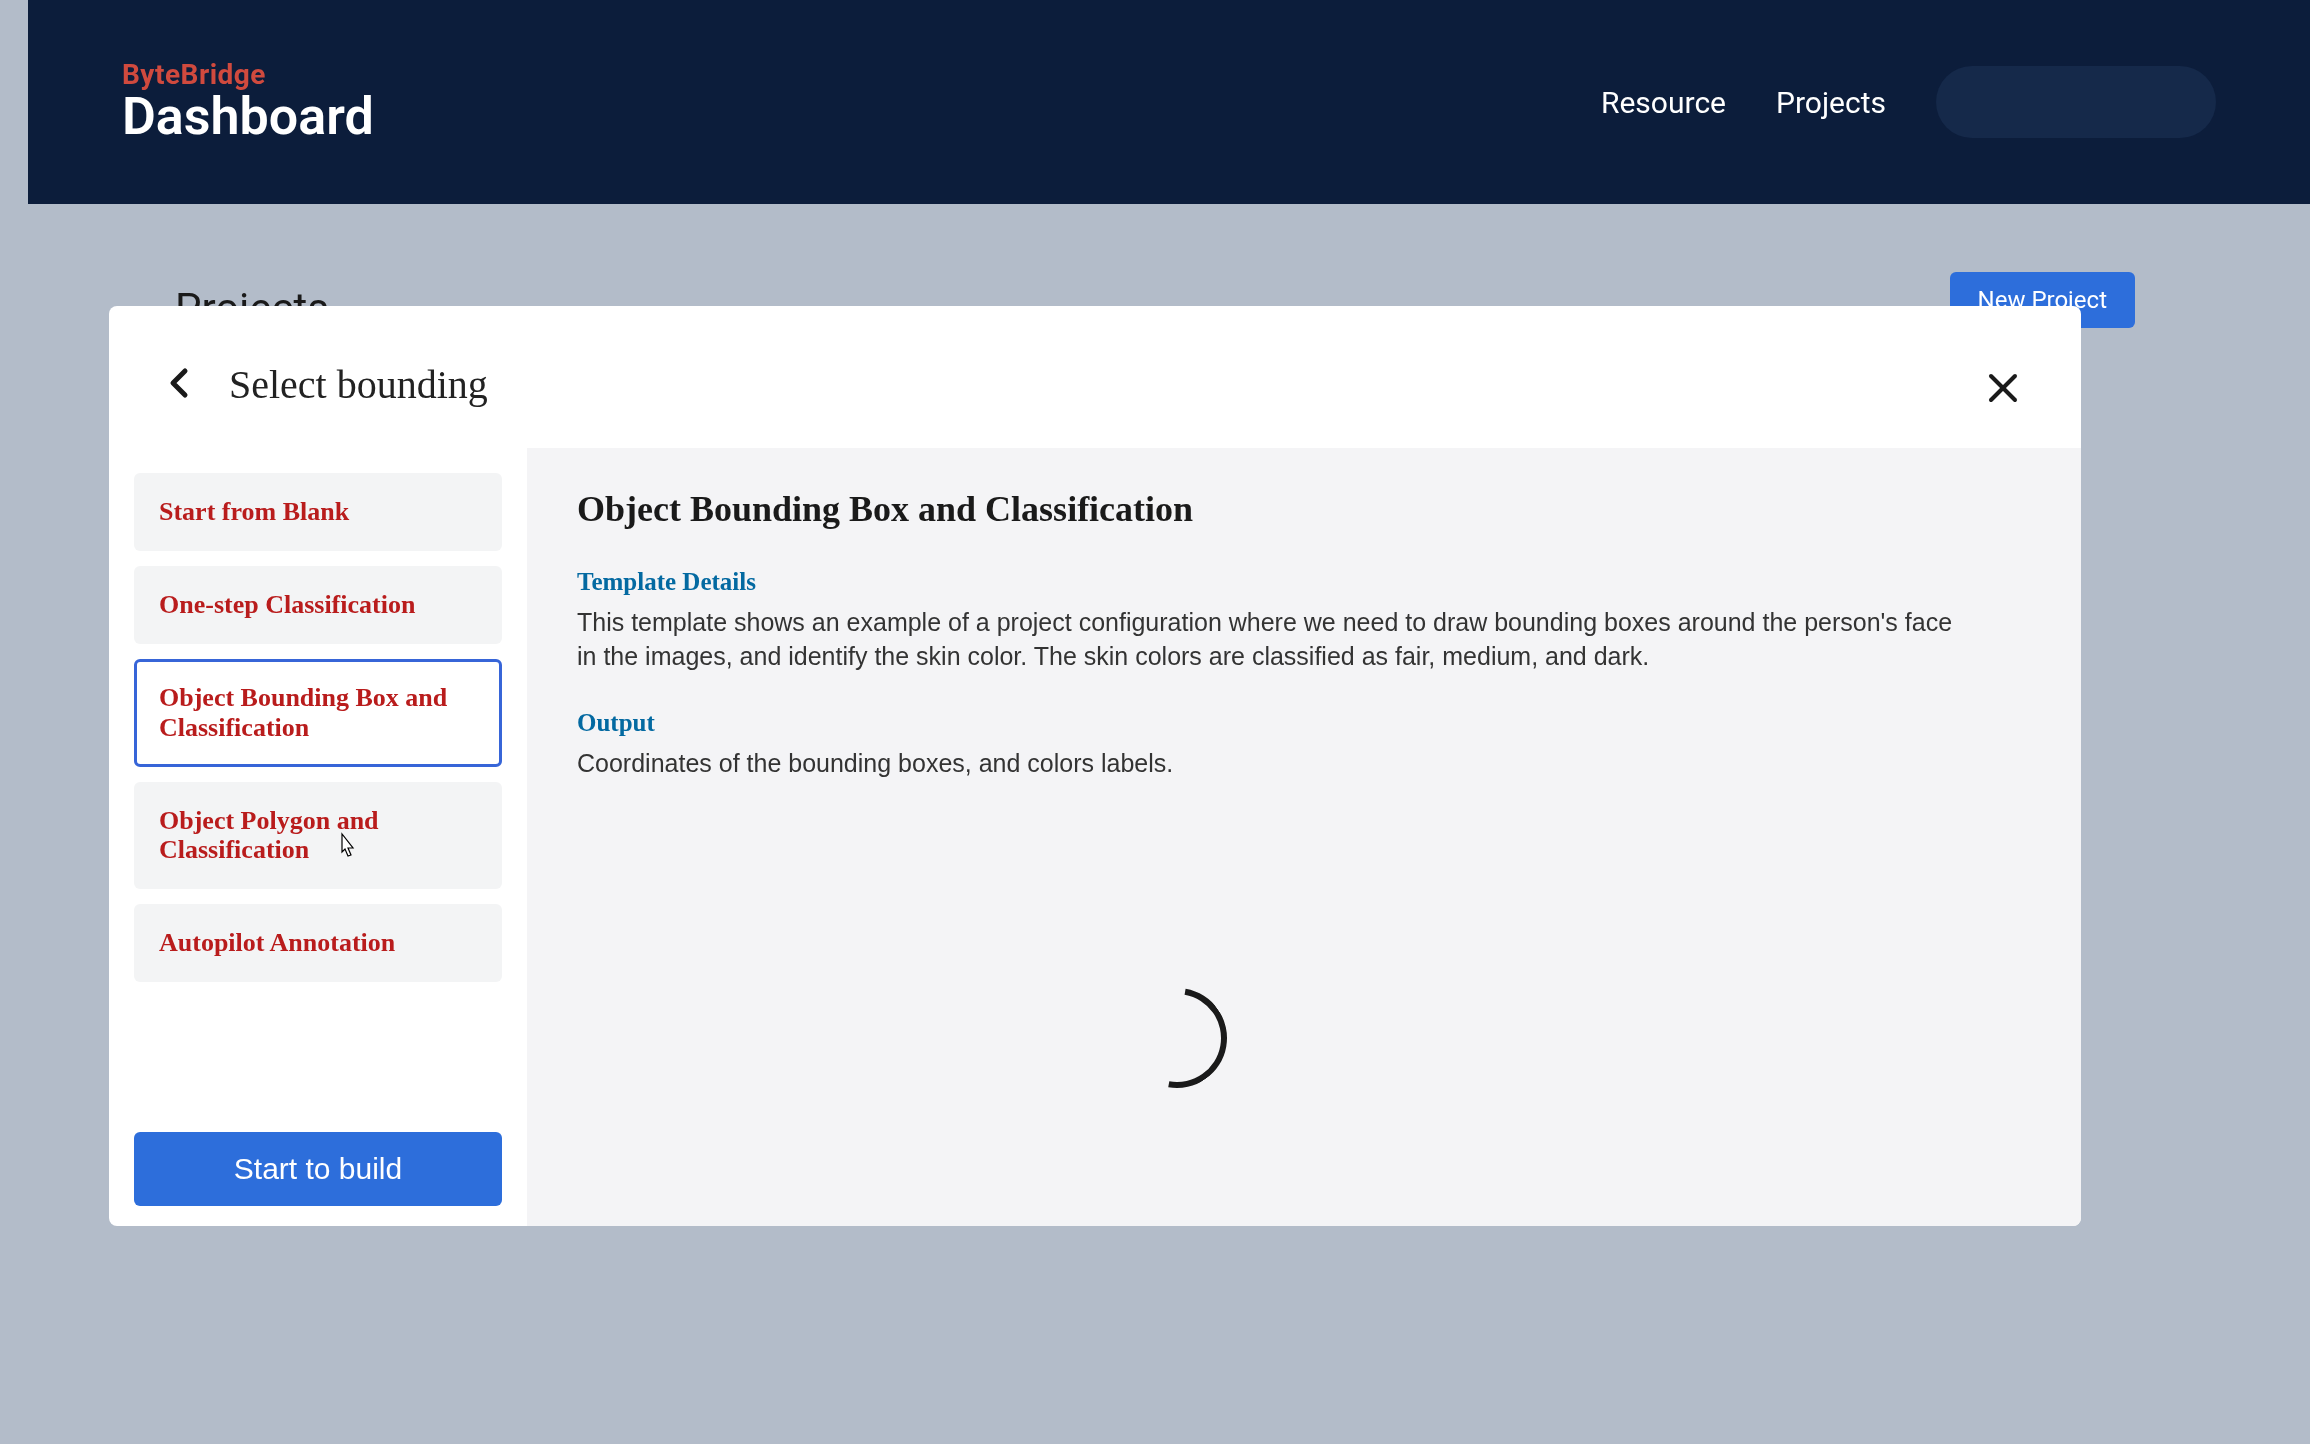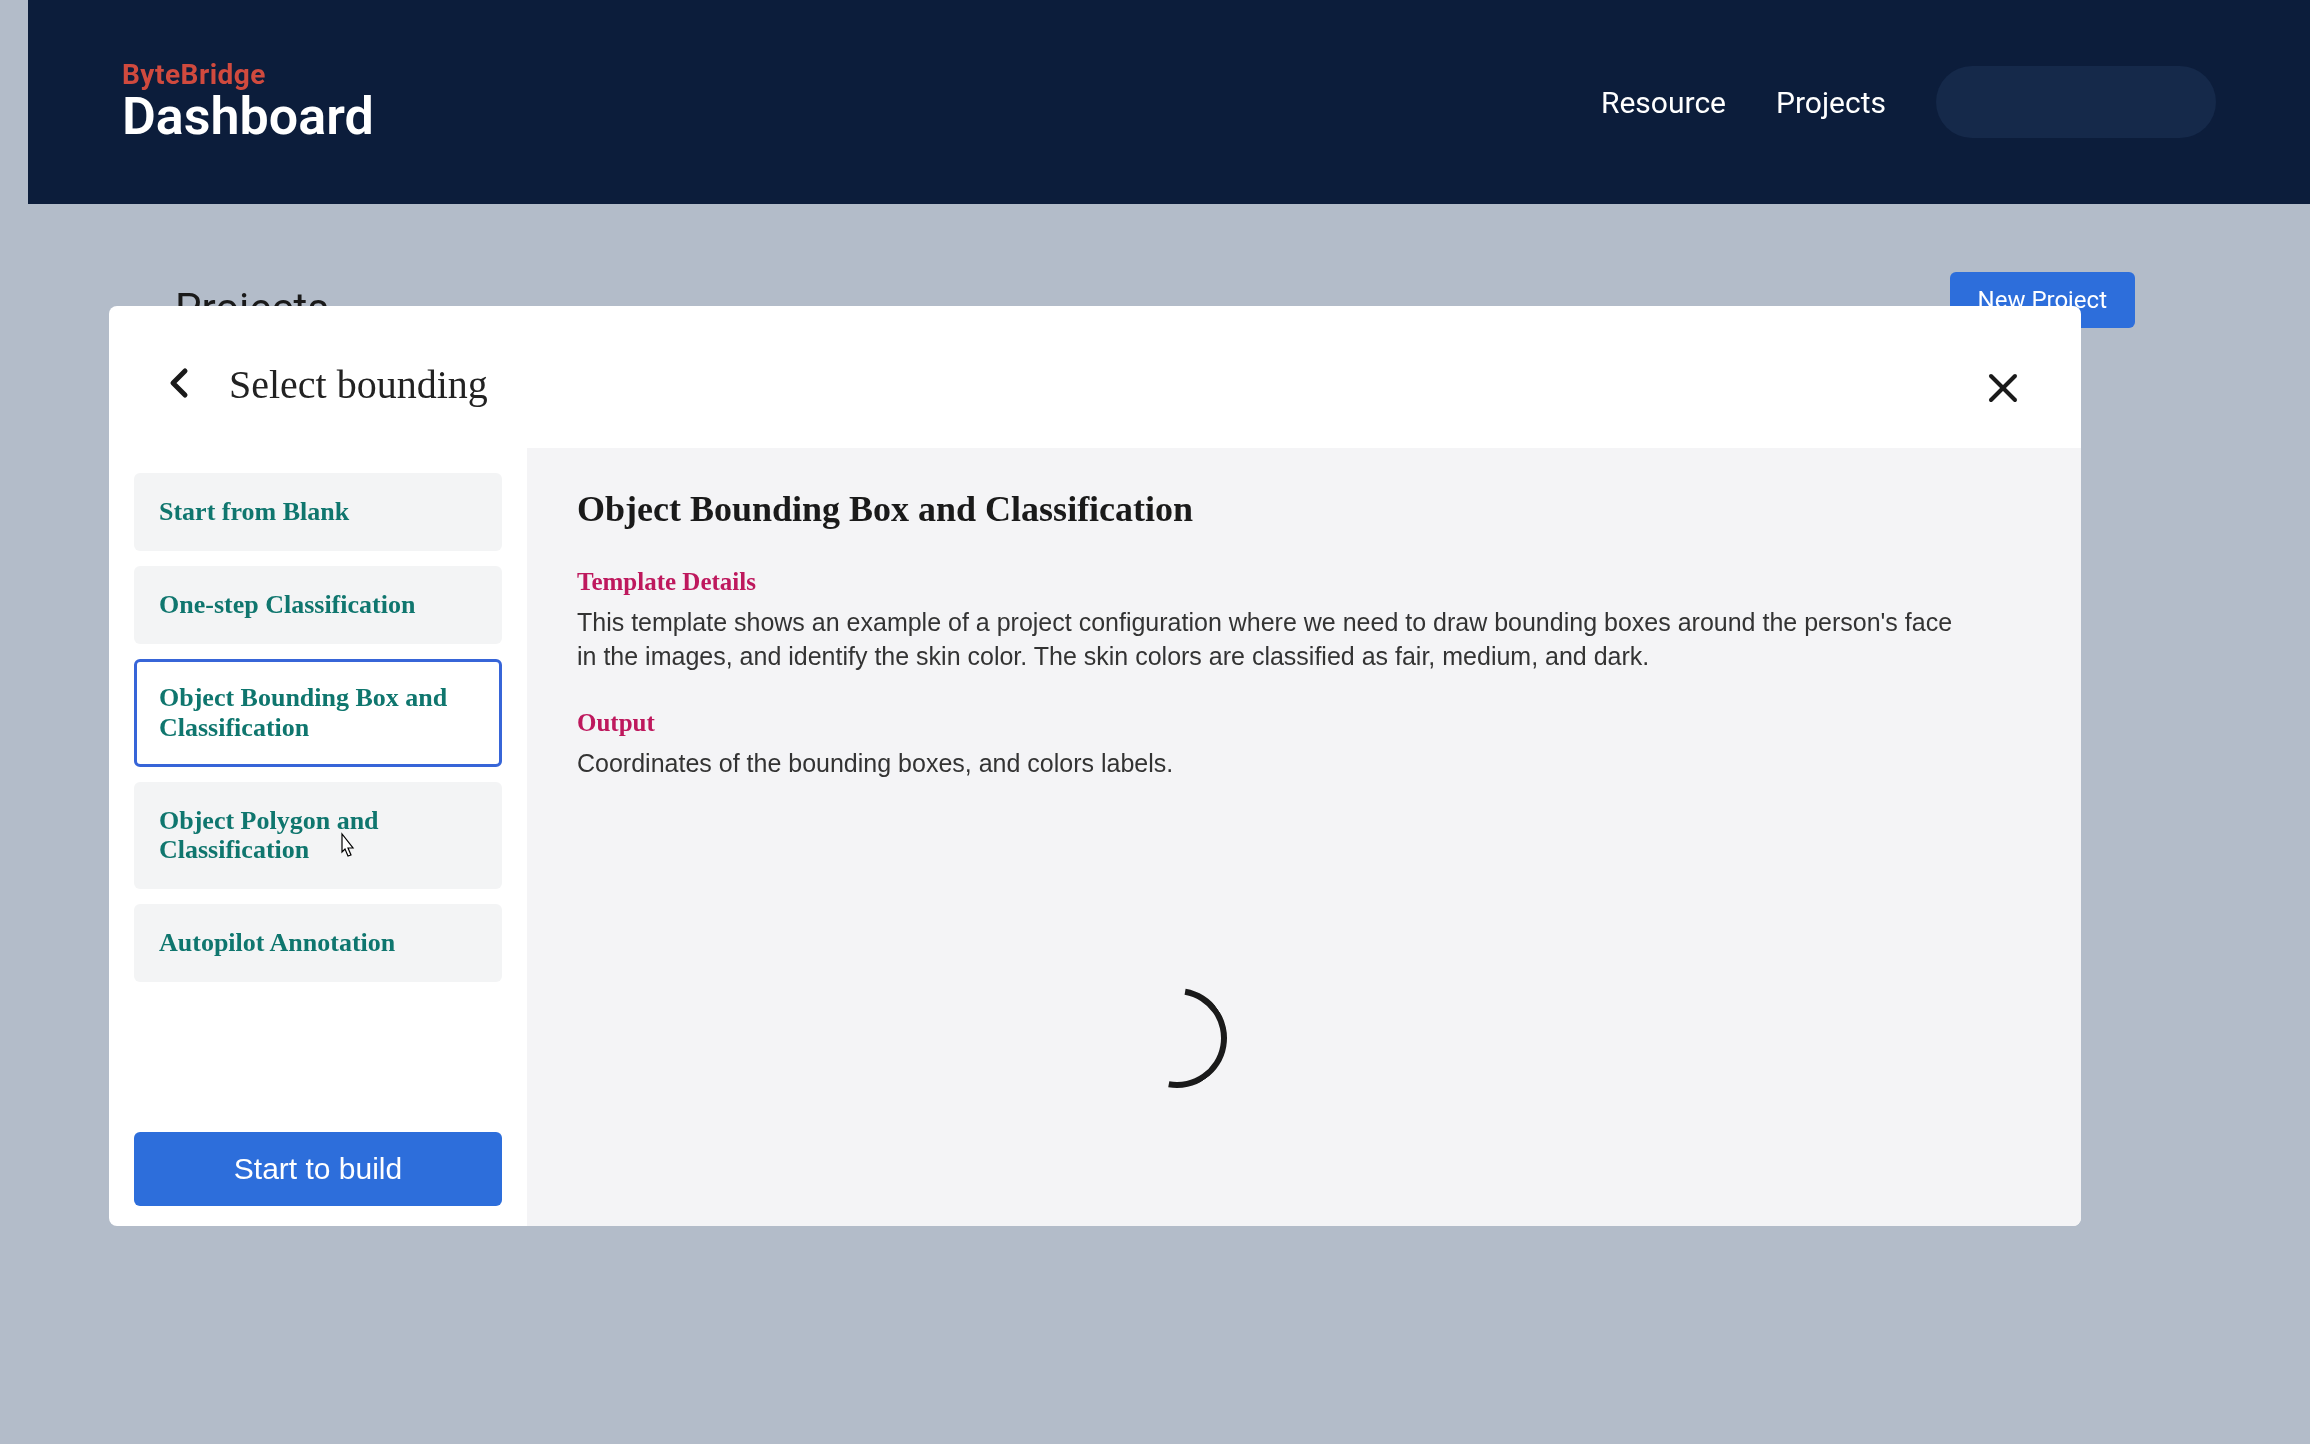--- a/index.html
+++ b/index.html
@@ -149,21 +149,21 @@
       flex-direction: column;
       gap: 15px;
     }
     
     .template-item {
       background: #f3f4f5;
       border-radius: 6px;
       padding: 21px 22px;
       font-size: 26px;
       font-weight: 700;
-      color: #0f766e;
+      color: #b91c1c;
       font-family: Georgia, serif;
       cursor: pointer;
       border: 3px solid transparent;
       line-height: 1.15;
     }
     
     .template-item.selected {
       border: 3px solid #3765d8;
       background: #ffffff;
     }
@@ -198,21 +198,21 @@
       font-weight: 700;
       font-family: Georgia, serif;
       color: #1a1a1a;
       margin-bottom: 38px;
     }
     
     .details-subtitle {
       font-size: 25px;
       font-weight: 700;
       font-family: Georgia, serif;
-      color: #be185d;
+      color: #0369a1;
       margin-bottom: 10px;
     }
     
     .details-text {
       font-size: 25px;
       font-weight: 400;
       font-family: Liberation Sans, sans-serif;
       color: #333;
       line-height: 1.35;
       margin-bottom: 35px;

